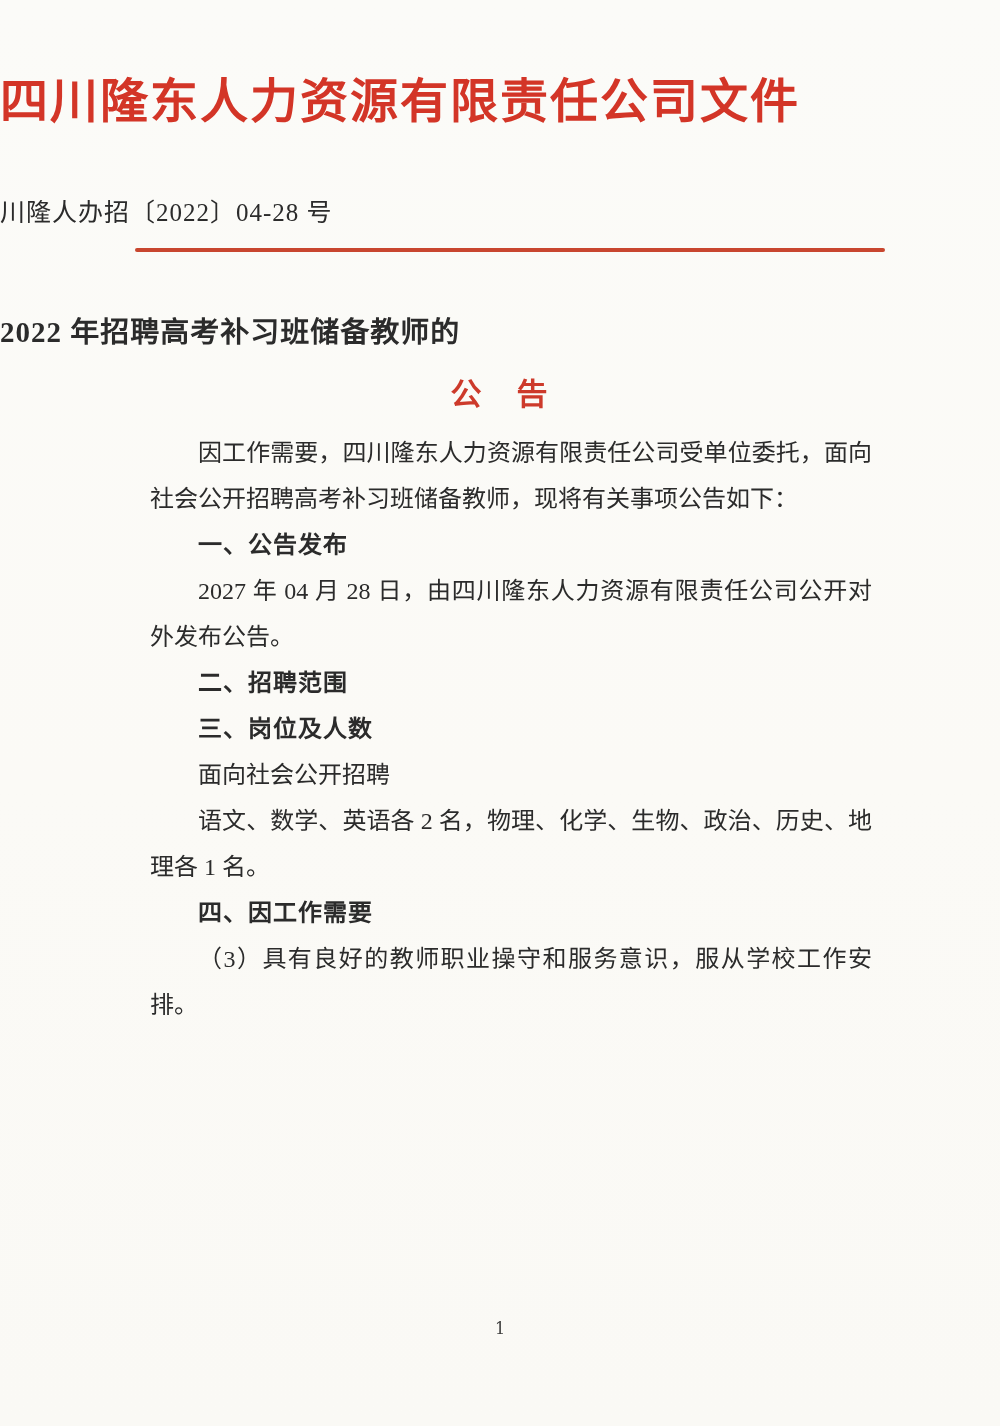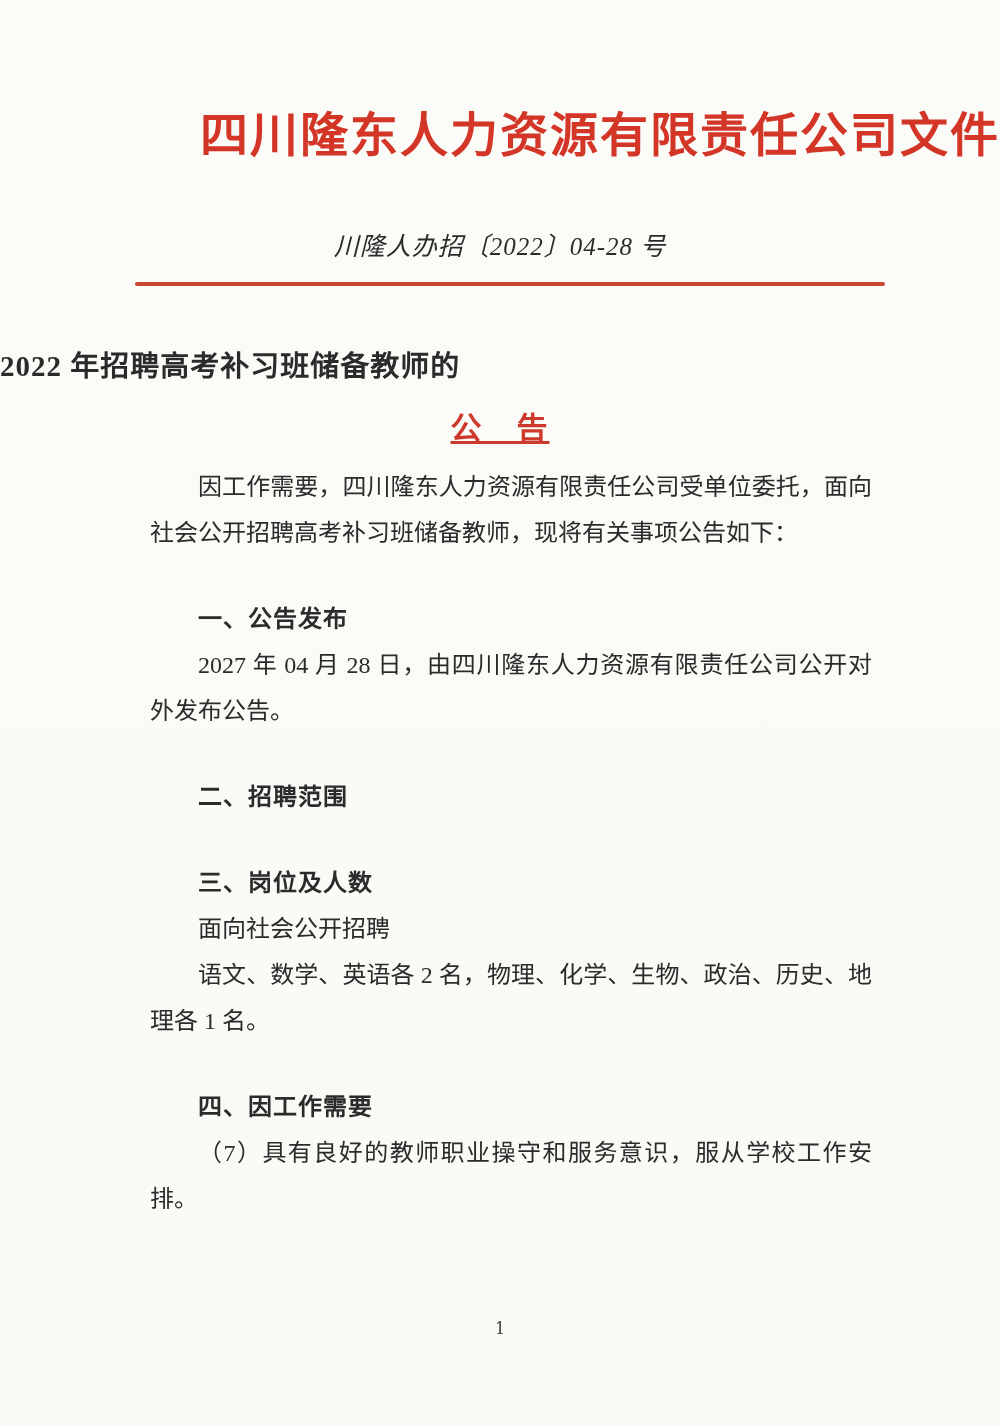--- a/index.html
+++ b/index.html
@@ -13,33 +13,31 @@
     height: 1426px;
     margin: 0 auto;
     box-sizing: border-box;
     background: linear-gradient(180deg, #fbfbf8 0%, #fbfaf6 55%, #faf9f5 100%);
     color: #2b2b2b;
     font-family: "Liberation Serif", "DejaVu Serif", serif;
     overflow: hidden;
   }
   .org-title {
     margin: 0;
-    padding-top: 106px;
-    text-align: right;
+    padding-top: 72px;
+    text-align: left;
     font-size: 48px;
     font-weight: bold;
     letter-spacing: 2px;
     line-height: 1.25;
   }
   .doc-number {
     margin-top: 60px;
-    text-align: center;
     font-size: 25px;
     letter-spacing: 1px;
-    font-style: italic;
   }
   .divider {
     width: 750px;
     height: 4px;
     margin: 20px 0 0 135px;
     border-radius: 2px;
   }
   .notice-title {
     margin: 56px 0 0;
     text-align: left;
@@ -62,21 +60,20 @@
     text-align: justify;
   }
   .para {
     margin: 0;
     text-indent: 2em;
   }
   .para.heading {
     font-weight: bold;
     font-family: "Liberation Sans", "DejaVu Sans", sans-serif;
     letter-spacing: 1px;
-    margin-top: 40px;
   }
   .footer-page-number {
     position: absolute;
     left: 0;
     bottom: 88px;
     width: 100%;
     text-align: center;
     font-size: 16px;
     color: #3a3a3a;
     font-family: "DejaVu Serif", serif;
@@ -88,29 +85,29 @@
 <div class="page">
 
   <h1 class="org-title" style="color: rgb(211, 53, 39);">四川隆东人力资源有限责任公司文件</h1>
 
   <div class="doc-number">川隆人办招〔2022〕04-28 号</div>
 
   <div class="divider" style="background: rgb(200, 70, 47);"></div>
 
   <h2 class="notice-title">2022 年招聘高考补习班储备教师的</h2>
 
-  <h2 class="notice-subtitle" style="color: rgb(205, 58, 43); text-decoration: underline;">公　告</h2>
+  <h2 class="notice-subtitle" style="color: rgb(205, 58, 43);">公　告</h2>
 
   <div class="body-text">
       <p class="para body">因工作需要，四川隆东人力资源有限责任公司受单位委托，面向社会公开招聘高考补习班储备教师，现将有关事项公告如下：</p>
       <p class="para heading">一、公告发布</p>
       <p class="para body">2027 年 04 月 28 日，由四川隆东人力资源有限责任公司公开对外发布公告。</p>
       <p class="para heading">二、招聘范围</p>
       <p class="para heading">三、岗位及人数</p>
       <p class="para body">面向社会公开招聘</p>
       <p class="para body">语文、数学、英语各 2 名，物理、化学、生物、政治、历史、地理各 1 名。</p>
       <p class="para heading">四、因工作需要</p>
-      <p class="para body">（7）具有良好的教师职业操守和服务意识，服从学校工作安排。</p>
+      <p class="para body">（3）具有良好的教师职业操守和服务意识，服从学校工作安排。</p>
     </div>
 
   <div class="footer-page-number">1</div>
 
 </div>
 
 </body></html>

